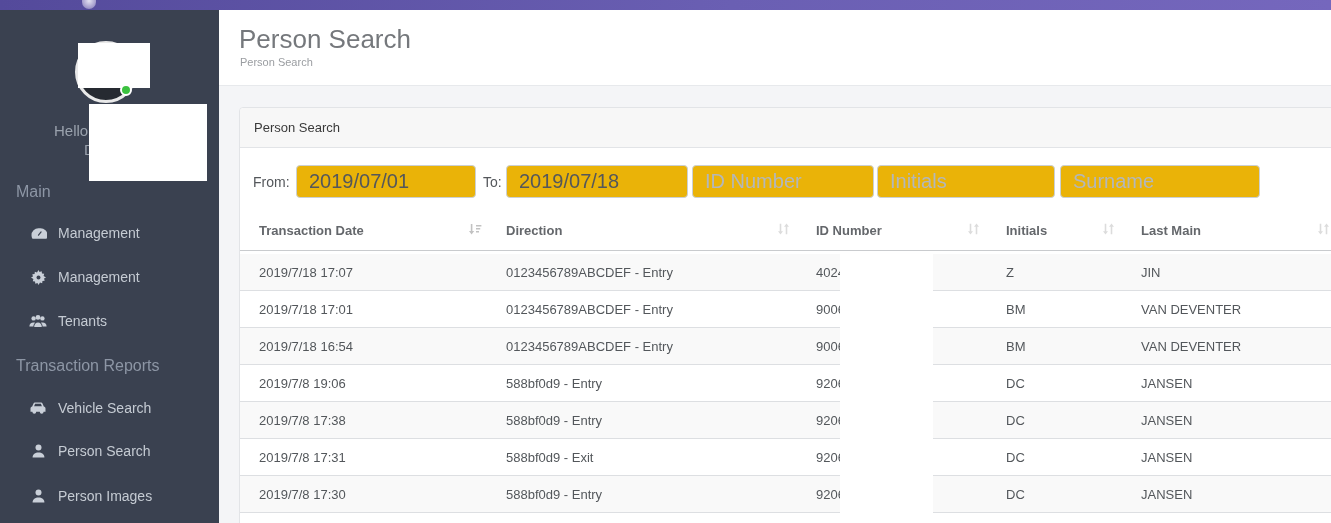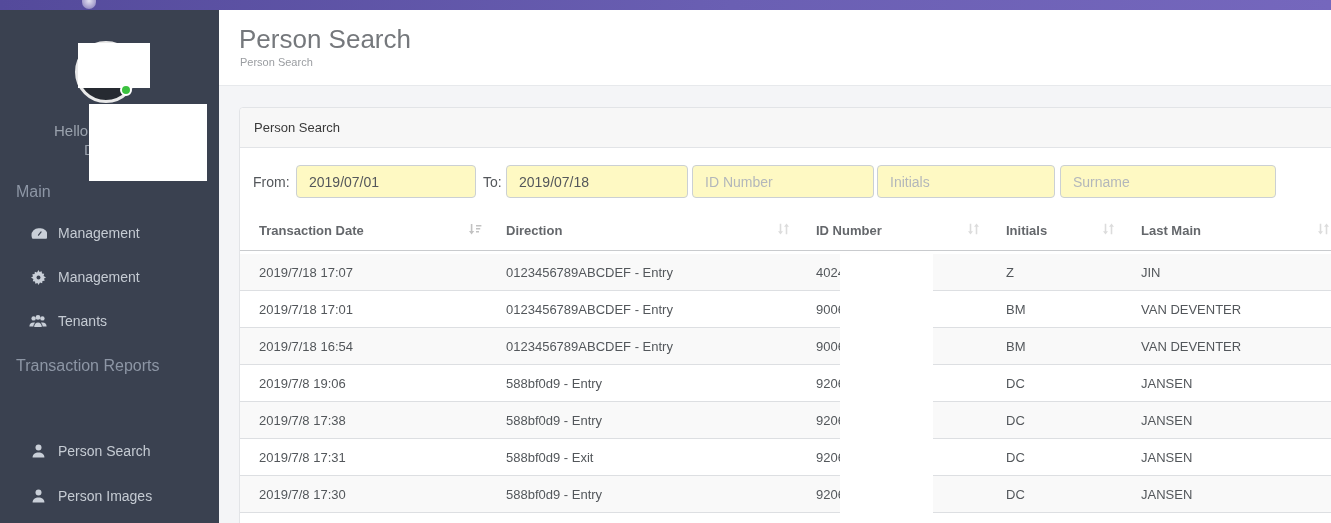--- a/index.html
+++ b/index.html
@@ -36,30 +36,30 @@
   .page-title { position:absolute; left:239px; top:24px; font-size:26px; font-weight:400; color:#75787c; }
   .page-subtitle { position:absolute; left:240px; top:56px; font-size:11px; color:#9a9da1; }
   
   .card { position:absolute; left:239px; top:107px; width:1120px; height:470px; background:#fff;
     border:1px solid #e2e4e7; border-radius:4px; z-index:4; }
   .card-header { height:40px; background:#f7f7f7; border-bottom:1px solid #e2e4e7;
     border-radius:4px 4px 0 0; line-height:40px; padding-left:14px; font-size:13px; color:#3a3a3a; }
   
   .flt-label { position:absolute; height:33px; line-height:33px; font-size:14px; color:#54575b; }
   .flt-input { position:absolute; height:33px; border:1px solid #cbd0d4; border-radius:4px;
-    padding:0 12px; font-size:14px; color:#54575b; background:#fef9c3; outline:none;
+    padding:0 12px; font-size:20px; color:#54575b; background:#eab308; outline:none;
     font-family:"Liberation Sans","DejaVu Sans",sans-serif; }
   .flt-input::placeholder { color:#b3b7bb; }
   #f-from-label { left:13px; top:58px; }
   #f-from { left:56px; top:57px; width:180px; }
   #f-to-label { left:243px; top:58px; }
   #f-to { left:266px; top:57px; width:182px; }
   #f-id { left:452px; top:57px; width:182px; }
   #f-init { left:637px; top:57px; width:178px; }
-  #f-sur { left:820px; top:57px; width:216px; }
+  #f-sur { left:820px; top:57px; width:200px; }
   
   .tbl { position:absolute; left:0; top:103px; width:1118px; }
   .thead { display:flex; height:40px; align-items:center; border-bottom:1px solid #c9cbce; }
   .th { display:flex; align-items:center; justify-content:space-between; font-size:13px; font-weight:bold;
     color:#64676b; cursor:pointer; }
   .trow { display:flex; height:37px; align-items:center; border-bottom:1px solid #dddfe2; font-size:13px;
     color:#53575b; background:#fff; }
   .trow.stripe { background:#f9f9f9; }
   .tbody { margin-top:3px; }
   .c1 { width:266px; padding-left:19px;justify-content:space-between; }
@@ -118,20 +118,28 @@
       <svg width="15" height="15" viewBox="0 0 16 16">
           <path d="M8 0l1.1 2.1 2.3-.7.3 2.4 2.4.3-.7 2.3L16 8l-2.1 1.1.7 2.3-2.4.3-.3 2.4-2.3-.7L8 16l-1.1-2.1-2.3.7-.3-2.4-2.4-.3.7-2.3L0 8l2.1-1.1-.7-2.3 2.4-.3.3-2.4 2.3.7z"></path>
           <circle cx="8" cy="8" r="2.1" fill="#3a4150"></circle>
         </svg>
     </span>
     <span class="nlabel">Management</span>
   </div>
 
   <div class="nav-section" style="top:347px;">Transaction Reports</div>
 
+  <div class="nav-item" style="top:383px;">
+    <span class="nicon">
+      <svg width="18" height="14" viewBox="0 0 18 14">
+          <path d="M3.2 5.6l1.3-3.1c.2-.6.8-.9 1.4-.9h6.2c.6 0 1.2.3 1.4.9l1.3 3.1c1 .2 1.7 1 1.7 2v3.2h-1.9a1.9 1.9 0 0 1-3.8 0H7.2a1.9 1.9 0 0 1-3.8 0H1.5V7.6c0-1 .7-1.8 1.7-2zm1.9-.4h7.8l-1-2.4H6.1z"></path>
+        </svg>
+    </span>
+    <span class="nlabel">Vehicle Search</span>
+  </div>
 
   <div class="nav-item" style="top:426px;">
     <span class="nicon">
       <svg width="13" height="14" viewBox="0 0 13 14">
           <circle cx="6.5" cy="3.4" r="3"></circle>
           <path d="M.6 13.6c0-3.2 2.6-5 5.9-5s5.9 1.8 5.9 5z"></path>
         </svg>
     </span>
     <span class="nlabel">Person Search</span>
   </div>

